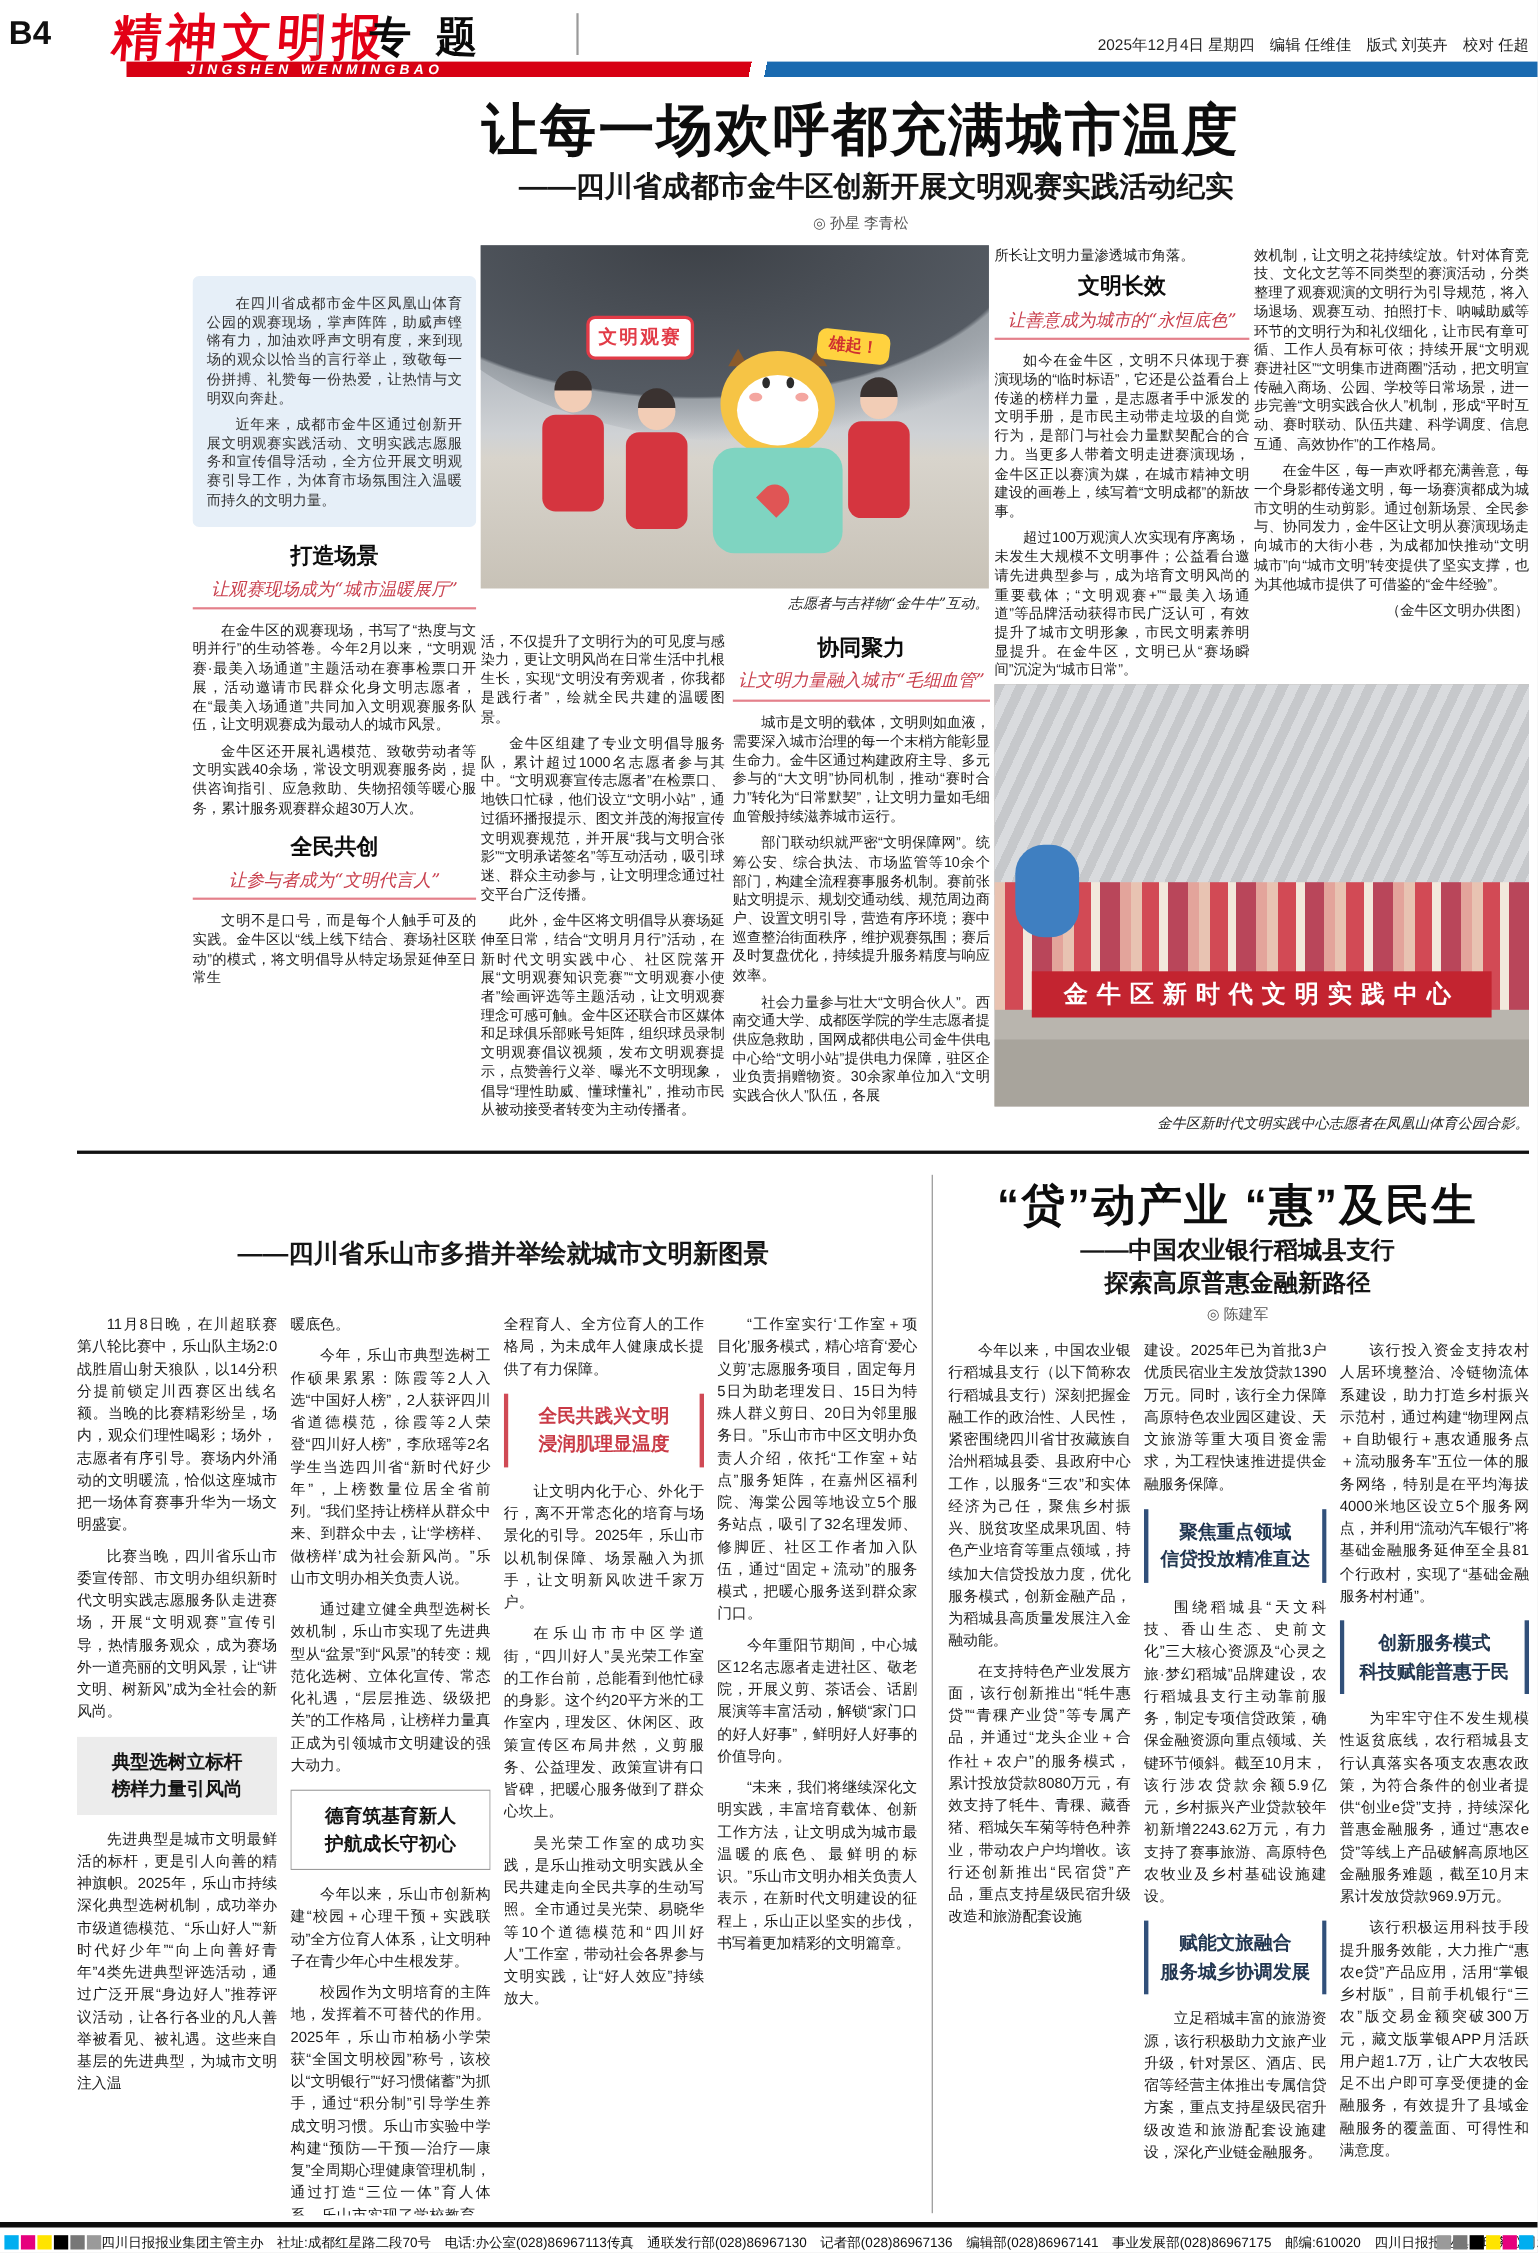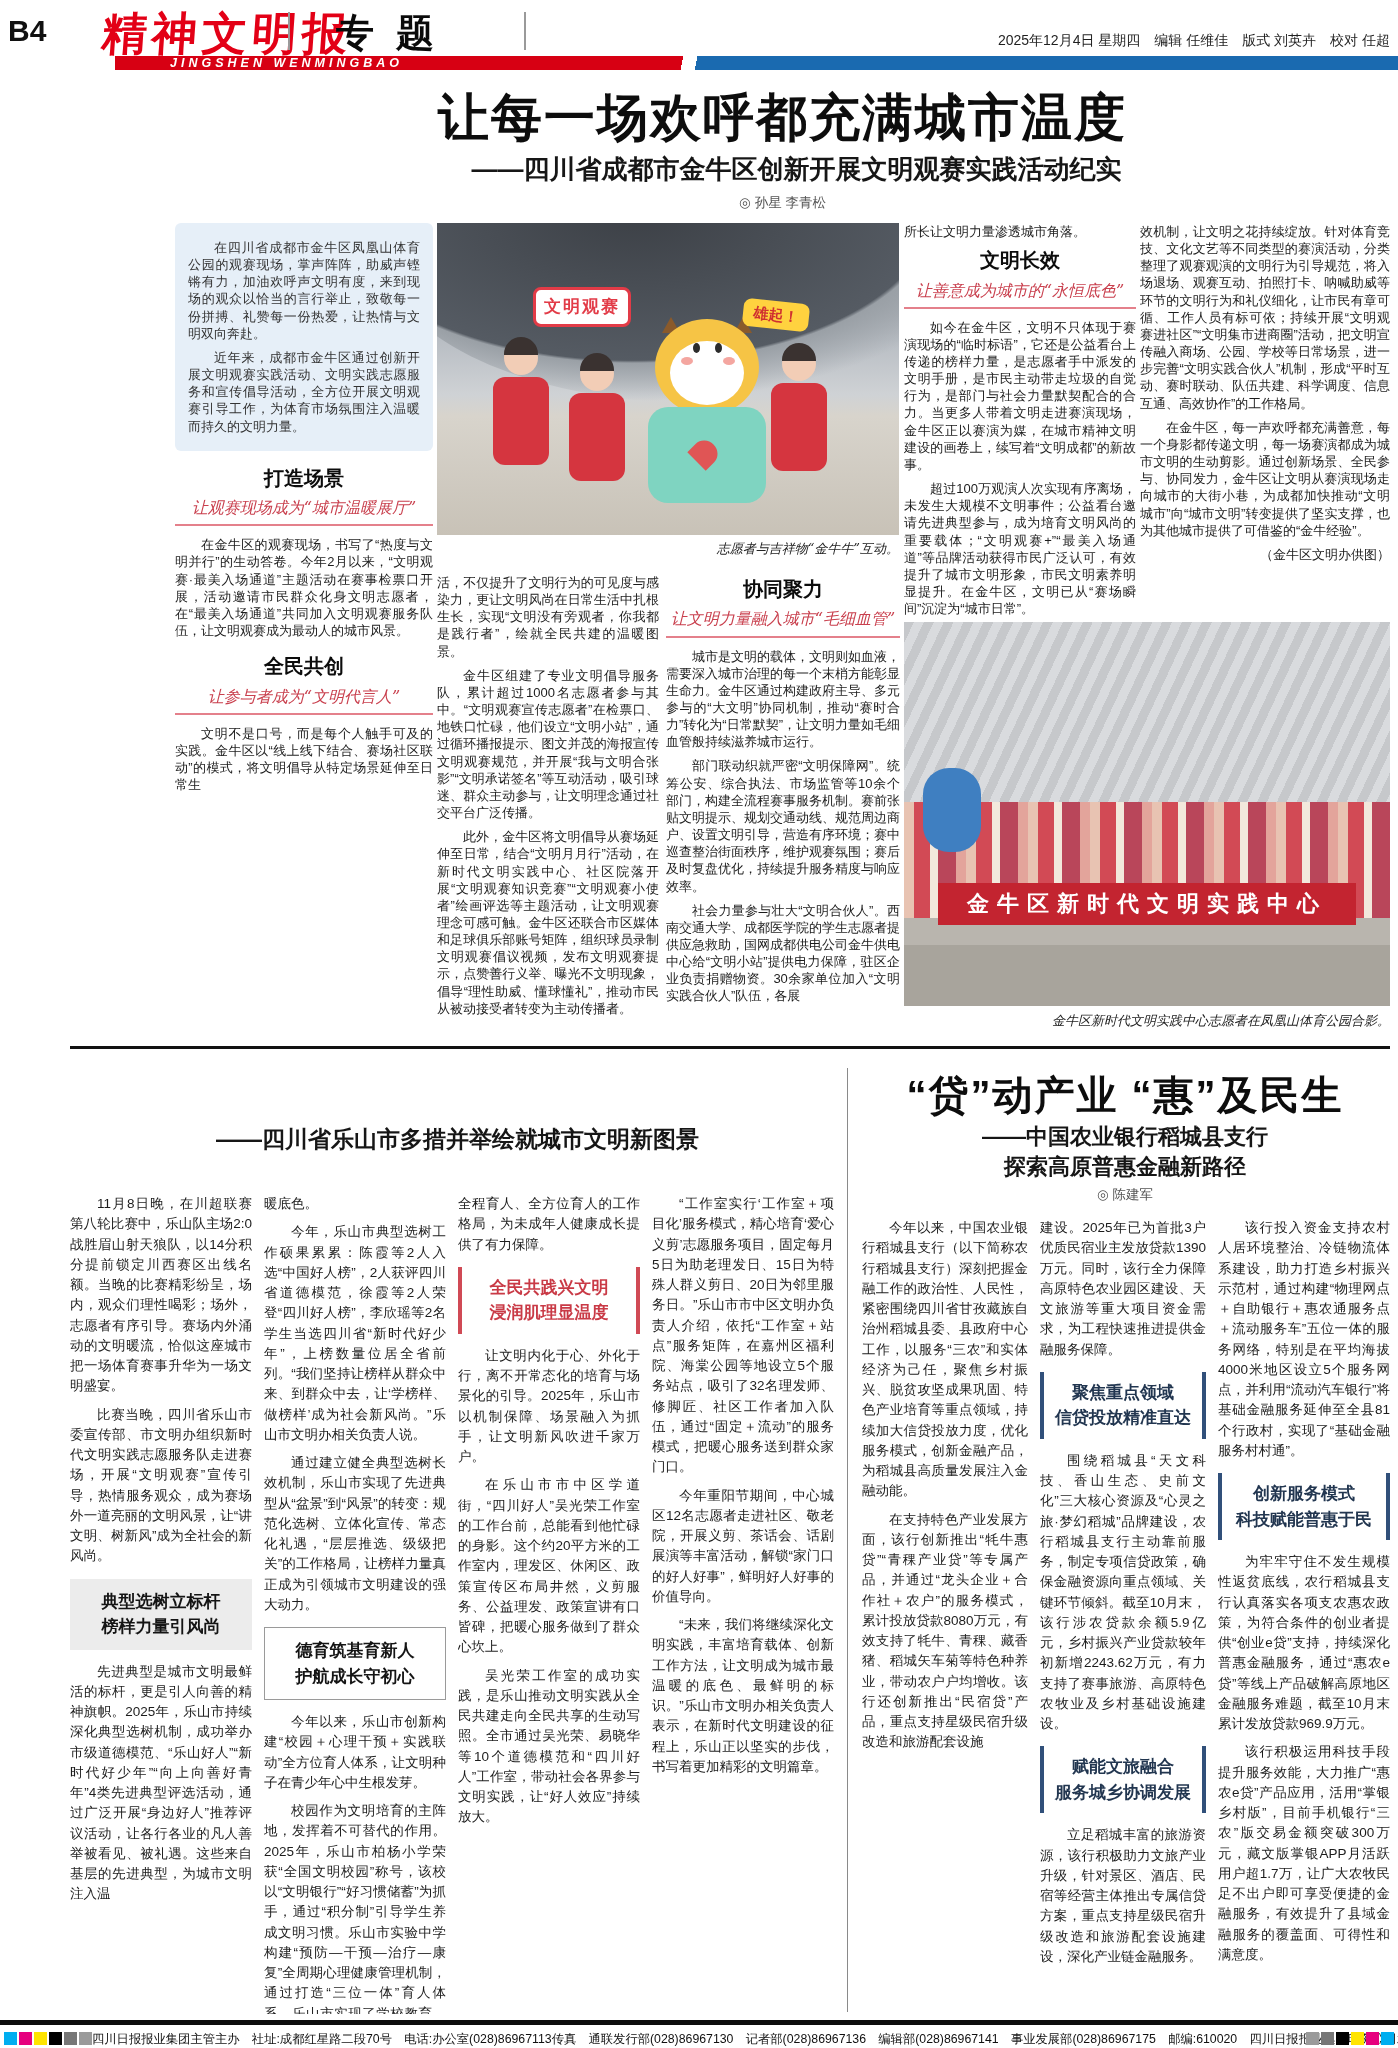--- a/index.html
+++ b/index.html
@@ -21,21 +21,21 @@
   .byline{font-size:13.5px;color:#555;text-align:center;}
   .col{overflow:hidden;font-size:13px;line-height:1.32;text-align:justify;}
   .col p{margin:0 0 7px 0;text-indent:2em;}
   .col p.cont{text-indent:0;}
   .bcol{overflow:hidden;font-size:13.5px;line-height:1.5;text-align:justify;}
   .bcol p{margin:0 0 8px 0;text-indent:2em;}
   .bcol p.cont{text-indent:0;}
   .sec-head{font-size:20px;font-weight:bold;color:#0c0c0c;text-align:center;text-indent:0!important;margin:14px 0 6px 0;}
   .kicker{font-family:"DejaVu Serif","Liberation Serif",serif;font-style:italic;font-size:16px;
           color:#c9404e;text-align:center;padding-bottom:6px;border-bottom:2px solid #e4808b;margin:0 0 10px 0;}
-  .introbox{background:#e6eff8;border-radius:6px;padding:16px 13px;margin-bottom:12px;color:#333;}
+  .introbox{background:#e6eff8;border-radius:6px;padding:16px 13px;margin-bottom:12px;color:#333;margin-top:28px;}
   .graybox{background:#ececec;text-align:center;font-weight:bold;font-size:17px;line-height:1.5;
            padding:10px 2px;margin:12px 0;color:#141414;}
   .redbox{border-left:4px solid #d04a55;border-right:4px solid #d04a55;color:#c93a46;text-align:center;
           font-weight:bold;font-size:17px;line-height:1.5;padding:8px 2px;margin:12px 0;}
   .navybox{border-left:4px solid #31507a;border-right:4px solid #31507a;color:#223650;text-align:center;
           font-weight:bold;font-size:17px;line-height:1.5;padding:8px 2px;margin:12px 0;}
   .caption{font-family:"DejaVu Serif","Liberation Serif",serif;font-style:italic;font-size:13px;
            color:#222;text-align:right;}
   .credit{text-align:right;text-indent:0!important;}
   .rule-h{background:#111;}
@@ -94,20 +94,21 @@
   <div class="abs byline" style="left:175px;top:194px;width:1215px;">◎ 孙星 李青松</div>
 
   <div class="abs col" style="left:175px;top:223px;width:258px;height:814px;">
     <div class="introbox">
       <p>在四川省成都市金牛区凤凰山体育公园的观赛现场，掌声阵阵，助威声铿锵有力，加油欢呼声文明有度，来到现场的观众以恰当的言行举止，致敬每一份拼搏、礼赞每一份热爱，让热情与文明双向奔赴。</p>
       <p style="margin-bottom:0;">近年来，成都市金牛区通过创新开展文明观赛实践活动、文明实践志愿服务和宣传倡导活动，全方位开展文明观赛引导工作，为体育市场氛围注入温暖而持久的文明力量。</p>
     </div>
     <div class="sec-head">打造场景</div>
     <div class="kicker">让观赛现场成为“城市温暖展厅”</div>
     <p>在金牛区的观赛现场，书写了“热度与文明并行”的生动答卷。今年2月以来，“文明观赛·最美入场通道”主题活动在赛事检票口开展，活动邀请市民群众化身文明志愿者，在“最美入场通道”共同加入文明观赛服务队伍，让文明观赛成为最动人的城市风景。</p>
+    <p>金牛区还开展礼遇模范、致敬劳动者等文明实践40余场，常设文明观赛服务岗，提供咨询指引、应急救助、失物招领等暖心服务，累计服务观赛群众超30万人次。</p>
     <div class="sec-head">全民共创</div>
     <div class="kicker">让参与者成为“文明代言人”</div>
     <p>文明不是口号，而是每个人触手可及的实践。金牛区以“线上线下结合、赛场社区联动”的模式，将文明倡导从特定场景延伸至日常生</p>
   </div>
 
   <div class="abs photo1" style="left:437px;top:223px;width:462px;height:312px;">
     <div class="ph1-arc"></div>
     <div class="vol" style="left:52px;top:118px;">
         <div class="head"></div>
         <div class="vest"></div>

